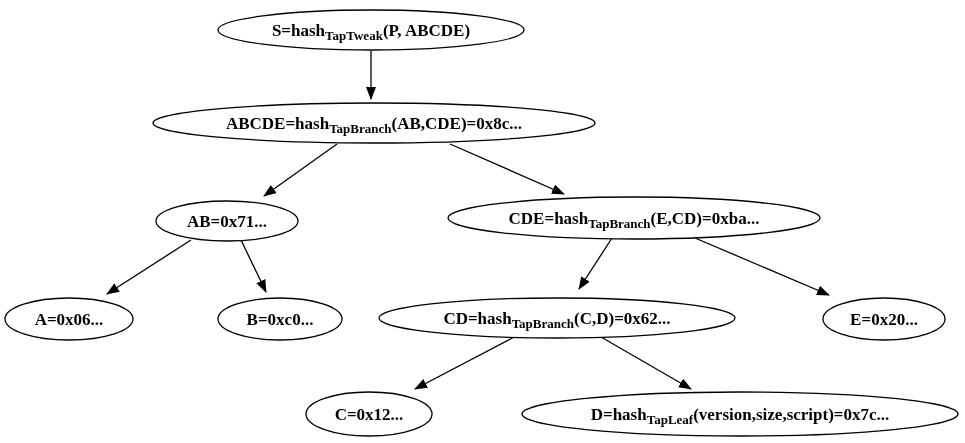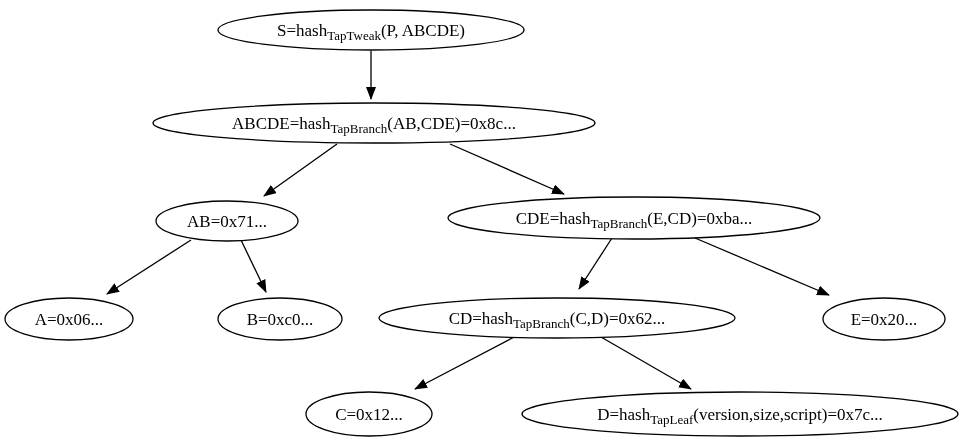--- a/index.html
+++ b/index.html
@@ -6,20 +6,21 @@
     margin: 0;
     padding: 0;
     background: #ffffff;
   }
   .canvas {
     position: relative;
     width: 965px;
     height: 443px;
     background: #ffffff;
     overflow: hidden;
+    font-weight: bold;
   }
   svg { display: block; }
   .node-ellipse {
     fill: #ffffff;
     stroke: #000000;
     stroke-width: 1.3;
   }
   .edge {
     stroke: #000000;
     stroke-width: 1.3;

